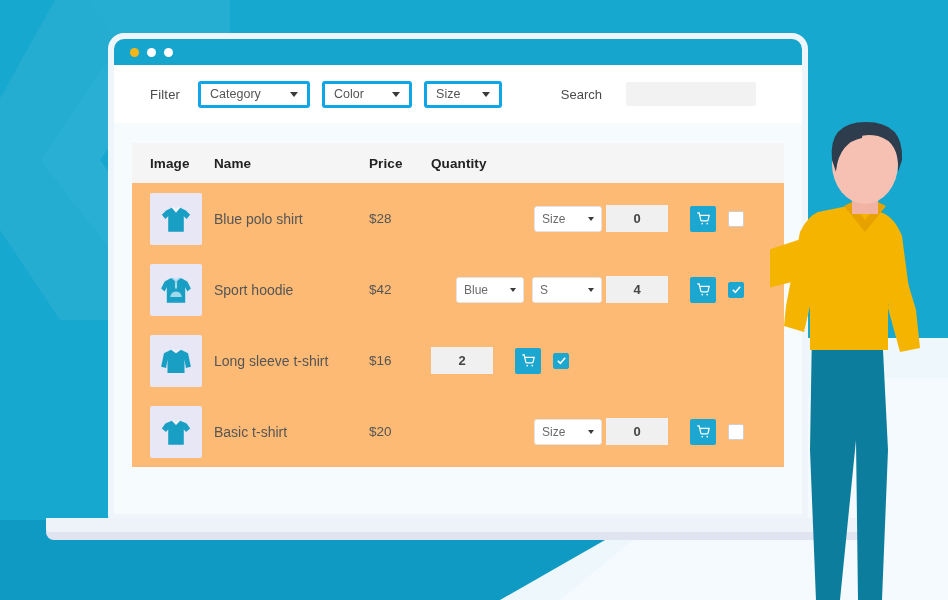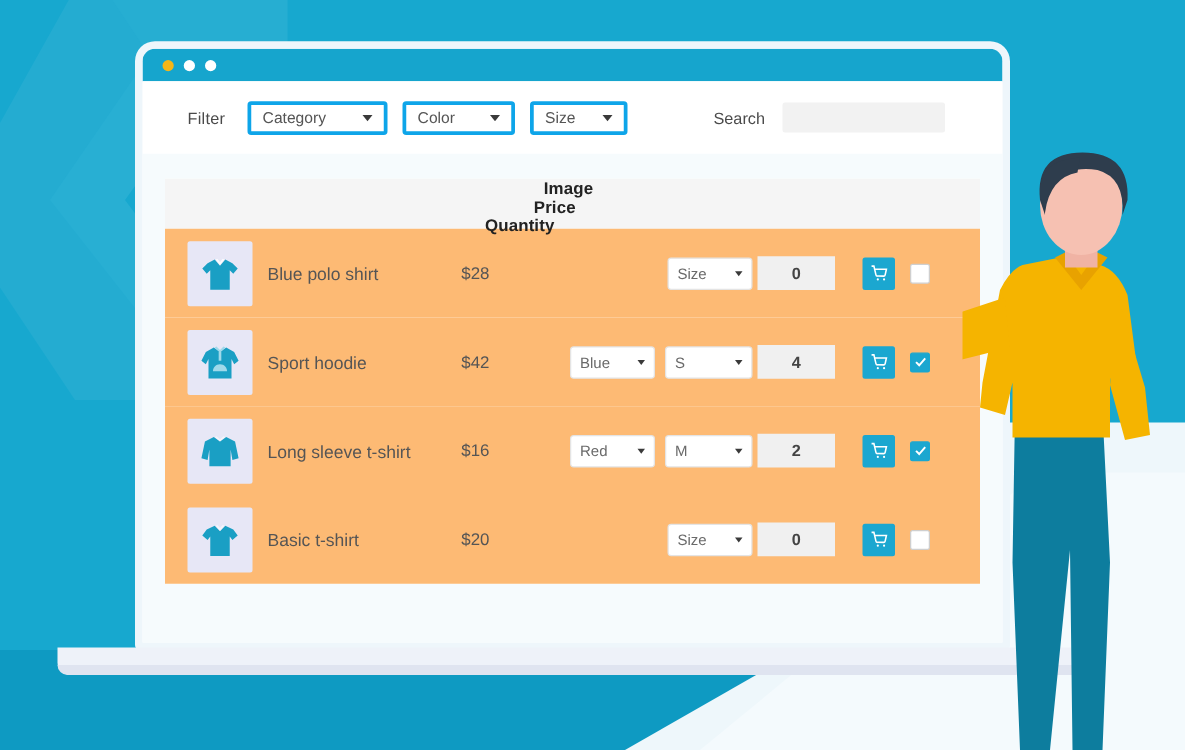--- a/index.html
+++ b/index.html
@@ -46,36 +46,36 @@
     height:27px;min-width:96px;border:3px solid #0ea5e9;border-radius:3px;
     background:#fff;display:flex;align-items:center;justify-content:space-between;
     padding:0 9px;box-sizing:border-box;
   }
   .select-box .sel-txt{font-size:12.5px;color:#555;}
   .caret{
     width:0;height:0;border-left:4.5px solid transparent;border-right:4.5px solid transparent;
     border-top:5.5px solid #3a3a3a;margin-left:12px;
   }
   .caret.sm{border-left-width:3.5px;border-right-width:3.5px;border-top-width:4.5px;}
-  .search-wrap{margin-left:auto;display:flex;align-items:center;gap:14px;padding-right:10px;}
+  .search-wrap{margin-left:auto;display:flex;align-items:center;gap:24px;padding-right:10px;}
   .search-label{font-size:13px;color:#4a4a4a;}
   .search-input{
     width:130px;height:24px;background:#f2f2f2;border:none;border-radius:2px;
     outline:none;font-family:inherit;font-size:12px;padding:0 8px;box-sizing:border-box;
   }
 
   
   .page-canvas{
     background:#f6fbfd;height:403px;padding:20px 0 0 0;box-sizing:border-box;
   }
   .table-card{
     margin:0 18px;background:#ffffff;
   }
   .thead{
-    background:#f5f5f5;height:40px;display:flex;align-items:center;flex-direction:column;
+    background:#f5f5f5;height:40px;display:flex;align-items:center;
   }
   .thead .th{
     font-size:13.5px;font-weight:bold;color:#222;letter-spacing:.1px;
   }
   .c-img{width:82px;padding-left:18px;box-sizing:border-box;}
   .c-name{width:155px;}
   .c-price{width:62px;}
   .c-cs{width:175px;}
   .c-qty{width:140px;}
 
@@ -177,20 +177,21 @@
         <span class="search-label">Search</span>
         <input class="search-input" type="text" value="" style="">
       </div>
     </div>
 
     <div class="page-canvas">
       <div class="table-card">
 
         <div class="thead">
           <div class="th c-img">Image</div>
+          <div class="th c-name">Name</div>
           <div class="th c-price">Price</div>
           <div class="th c-qty">Quantity</div>
         </div>
 
         <div class="trow">
           <div class="c-img">
             <div class="thumb">
               <svg width="34" height="34" viewBox="0 0 48 48">
                   <g fill="#1a9fc4">
                 <path d="M18 8 L10 12 L4 18 L9 24 L13 20 L13 42 L35 42 L35 20 L39 24 L44 18 L38 12 L30 8 L24 15 Z"></path>
@@ -268,30 +269,20 @@
               <svg width="34" height="34" viewBox="0 0 48 48">
                   <g fill="#1a9fc4">
                 <path d="M17 8 L7 13 L3 32 L10 34 L12 22 L12 41 L36 41 L36 22 L38 34 L45 32 L41 13 L31 8 L24 13 Z"></path>
                 <path d="M18 8 L24 13 L30 8 L28 7 L24 10.5 L20 7 Z" fill="#ffffff" opacity=".55"></path>
               </g>
                 </svg>
             </div>
           </div>
           <div class="c-name cell-name">Long sleeve t-shirt</div>
           <div class="c-price cell-price">$16</div>
-          <div class="cs-cell">
-            <div class="mini-select">
-              <span class="sel-txt">Red</span>
-              <span class="caret sm"></span>
-            </div>
-            <div class="mini-select wide">
-              <span class="sel-txt">M</span>
-              <span class="caret sm"></span>
-            </div>
-          </div>
           <div class="qty-box">2</div>
           <div class="action-cell">
             <div class="cart-btn">
               <svg width="15" height="15" viewBox="0 0 24 24" fill="none" stroke="#fff" stroke-width="2">
                 <path d="M2 3h3l2.6 11.2a2 2 0 0 0 2 1.6h7.8a2 2 0 0 0 2-1.6L21 7H6"></path>
                 <circle cx="10" cy="20" r="1.4" fill="#fff" stroke="none"></circle>
                 <circle cx="18" cy="20" r="1.4" fill="#fff" stroke="none"></circle>
               </svg>
             </div>
             <div class="chk on">

